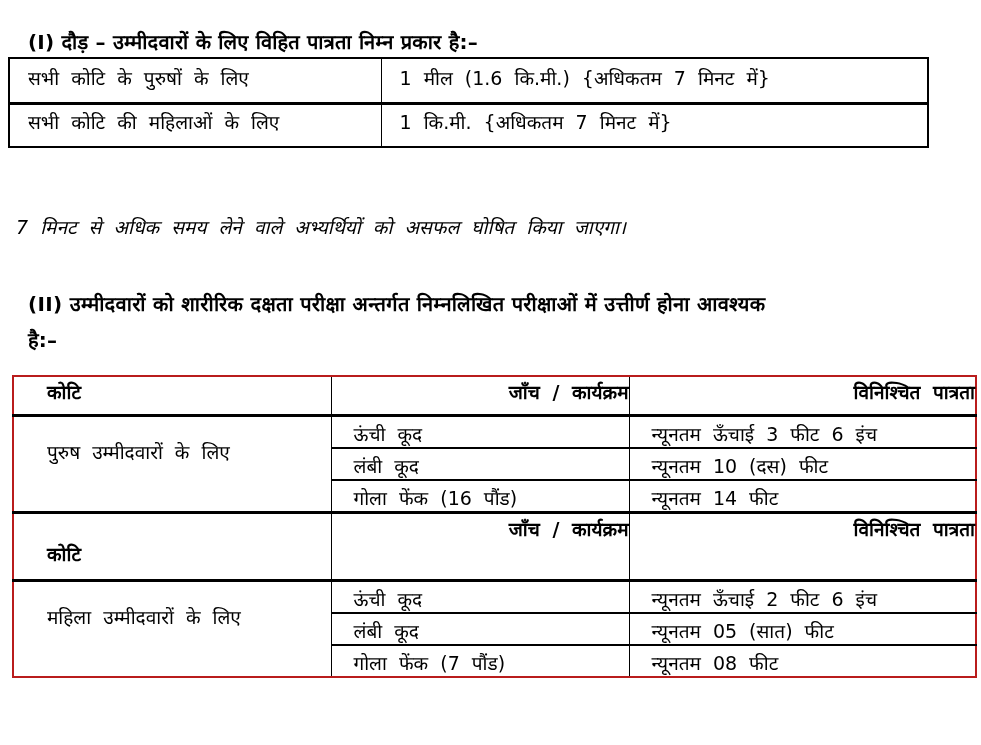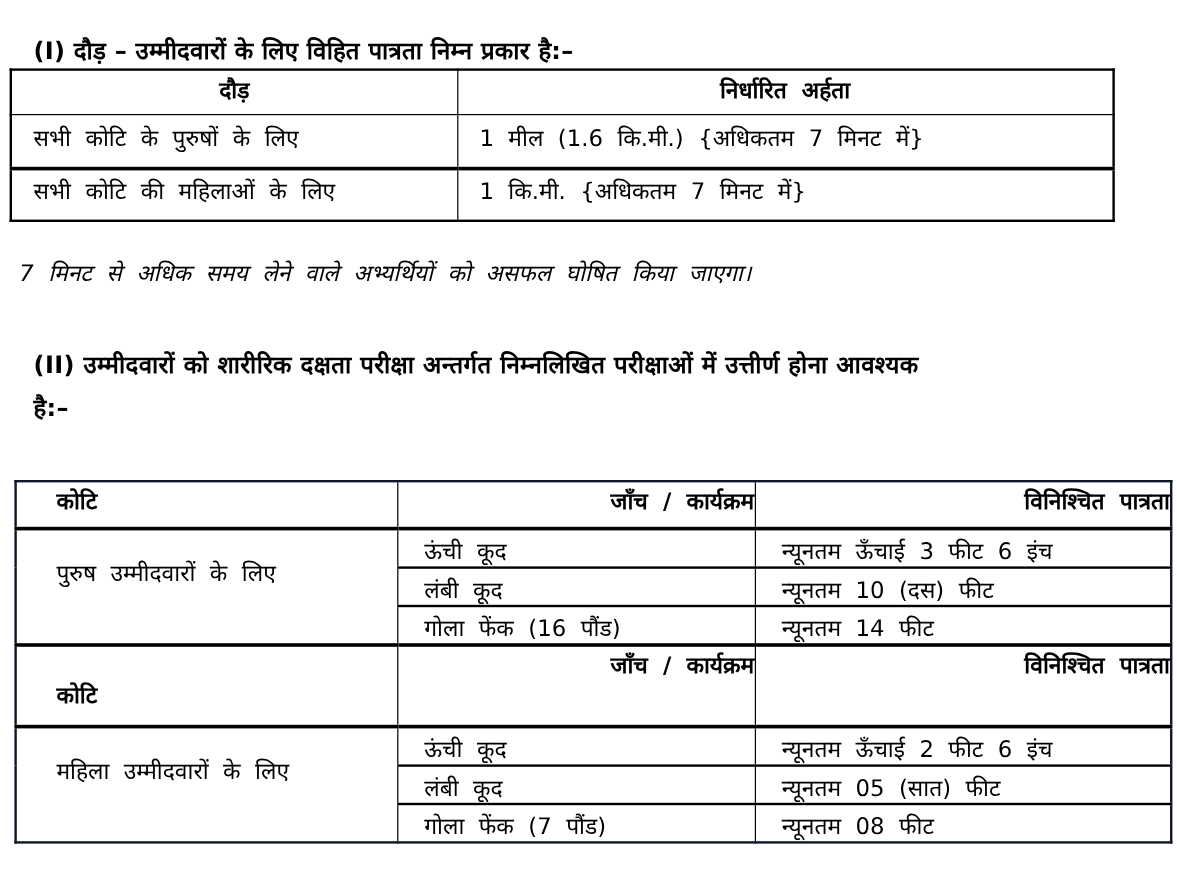--- a/index.html
+++ b/index.html
@@ -18,21 +18,21 @@
   td { padding: 0 0 0 0; vertical-align: top; font-size: 19px; white-space: nowrap; word-spacing: 6px; }
 
   
   #t1 { left: 8px; top: 57px; width: 919px; border: 2px solid #000; }
   #t1 td { border-left: 1px solid #000; border-right: 1px solid #000; }
   #t1 tr.h td { height: 37px; border-bottom: 1px solid #000; font-weight: bold; text-align: center; padding-top: 3px; box-sizing: border-box; }
   #t1 tr.r1 td { height: 45px; border-bottom: 3px solid #000; padding: 6px 0 0 18px; box-sizing: border-box; }
   #t1 tr.r2 td { height: 44px; padding: 4px 0 0 18px; box-sizing: border-box; }
 
   
-  #t2 { left: 12px; top: 400px; width: 963px; border: 2px solid #0f172a; }
+  #t2 { left: 12px; top: 375px; width: 963px; border: 2px solid #b91c1c; }
   #t2 td { border-left: 1px solid #000; border-right: 1px solid #000; box-sizing: border-box; }
   #t2 td.c1 { padding-left: 33px; }
   #t2 td.c2, #t2 td.c3 { padding-left: 22px; }
   #t2 .hdr td.c2, #t2 .hdr td.c3 { font-weight: bold; text-align: right; }
   #t2 .b { font-weight: bold; }
   #t2 tr.hdr1 td { height: 39px; border-bottom: 3px solid #000; padding-top: 2px; }
   #t2 tr.row td.c2, #t2 tr.row td.c3 { height: 25px; padding-top: 4px; }
   #t2 tr.row.sep td.c2, #t2 tr.row.sep td.c3 { border-bottom: 2px solid #000; }
   #t2 tr.row.last td.c2, #t2 tr.row.last td.c3 { border-bottom: 3px solid #000; }
   #t2 td.group { vertical-align: middle; border-bottom: 3px solid #000; padding-bottom: 24px; }
@@ -50,24 +50,20 @@
 <body>
 
 <div class="abs heading" style="left:28px; top:16px;margin-top:12px;">(I) दौड़ – उम्मीदवारों के लिए विहित पात्रता निम्न प्रकार है:–</div>
 
 <table id="t1">
   <colgroup>
       <col class="col-a">
       <col class="col-b">
     </colgroup>
   <tbody>
-      <tr class="h">
-    <td>दौड़</td>
-    <td>निर्धारित अर्हता</td>
-  </tr>
   <tr class="r1">
     <td>सभी कोटि के पुरुषों के लिए</td>
     <td>1 मील (1.6 कि.मी.) {अधिकतम 7 मिनट में}</td>
   </tr>
   <tr class="r2">
     <td>सभी कोटि की महिलाओं के लिए</td>
     <td>1 कि.मी. {अधिकतम 7 मिनट में}</td>
   </tr>
 </tbody>
   </table>

